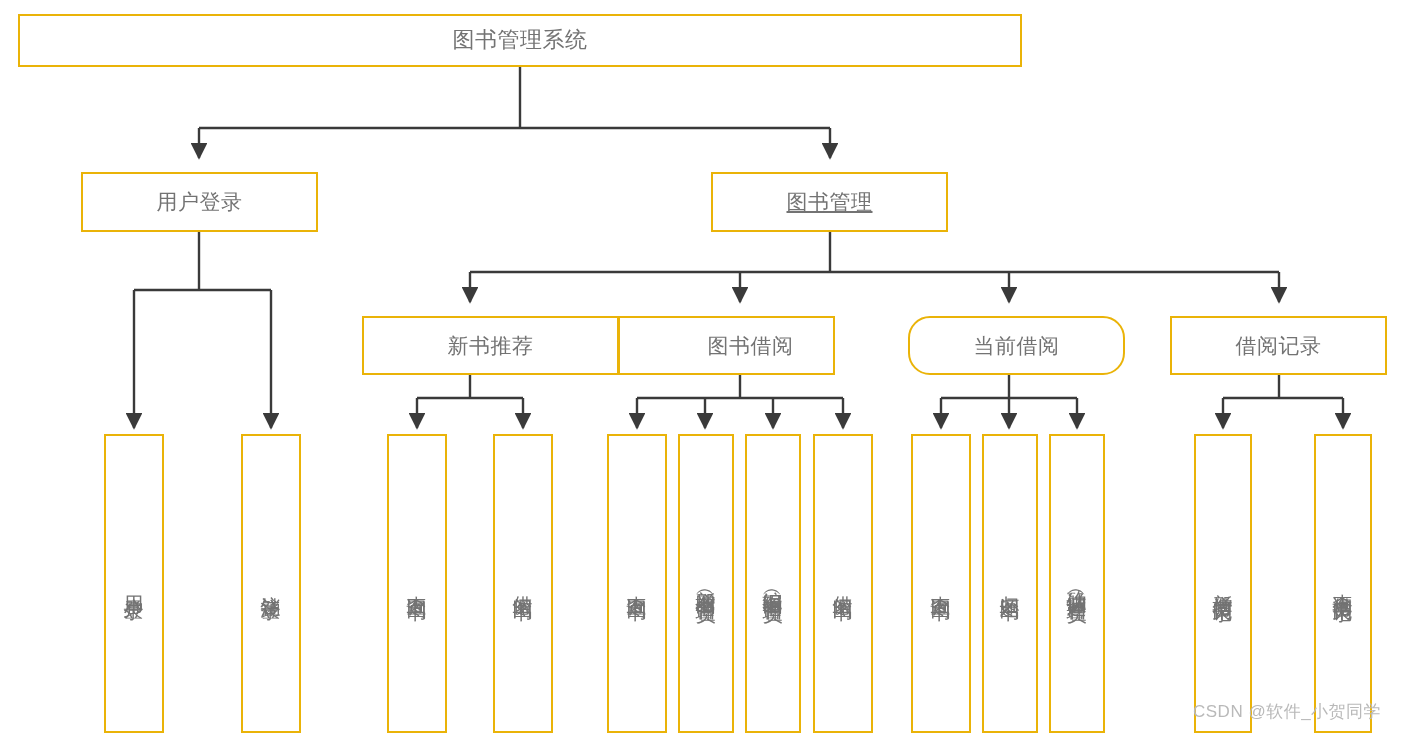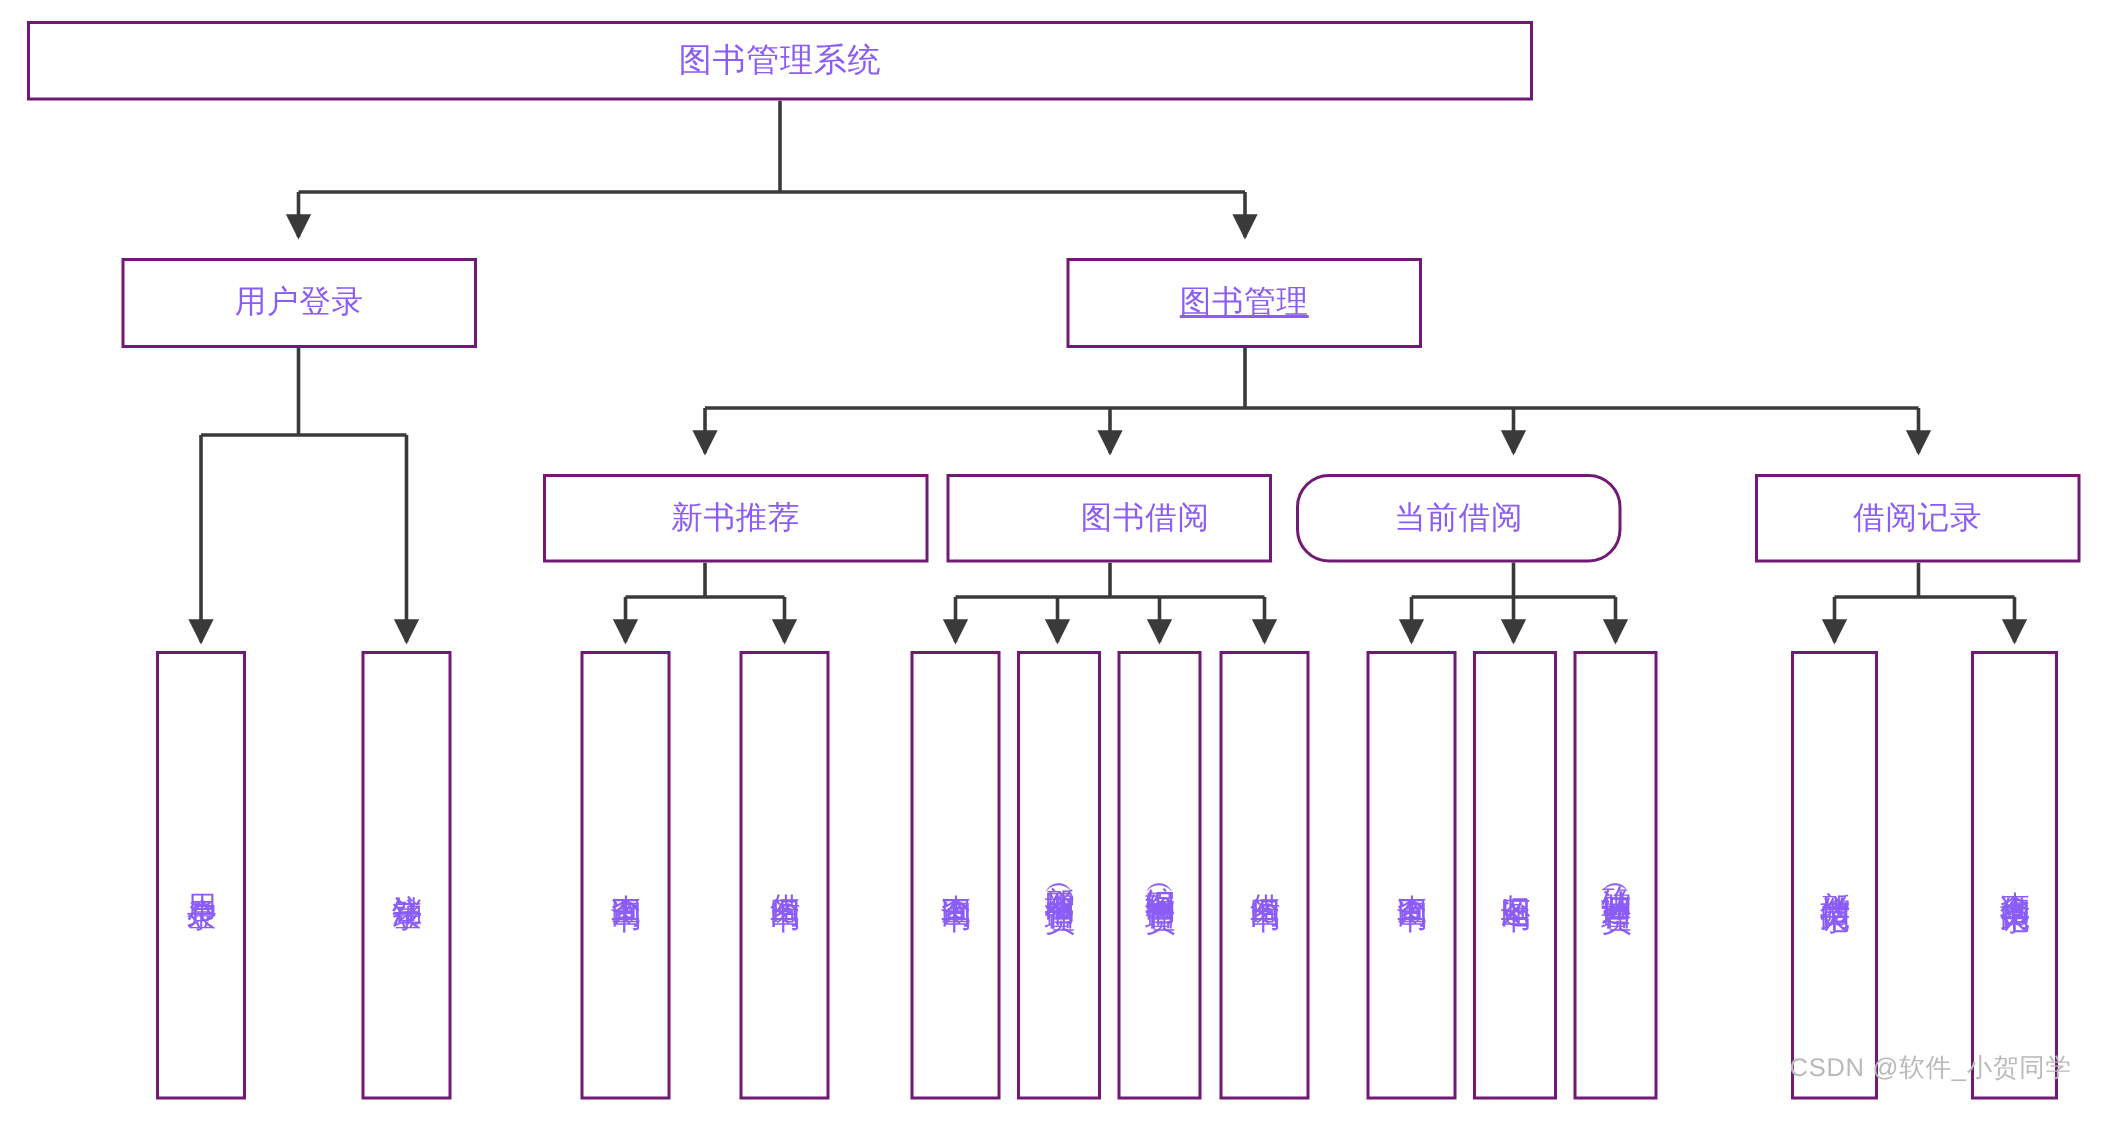--- a/index.html
+++ b/index.html
@@ -13,23 +13,23 @@
   #canvas {
     position: relative;
     width: 1405px;
     height: 747px;
     background: #ffffff;
     overflow: hidden;
   }
   .node {
     position: absolute;
     box-sizing: border-box;
-    border: 2px solid #701a75;
+    border: 2px solid #eab308;
     background: #ffffff;
-    color: #8b5cf6;
+    color: #737373;
     display: flex;
     align-items: center;
     justify-content: center;
     text-align: center;
   }
   .node.h {
     font-size: 21px;
     line-height: 1.2;
     letter-spacing: 0.5px;
   }
@@ -119,22 +119,22 @@
       <path d="M 1343 398 L 1343 428" marker-end="url(#arrow)"></path>
     </g>
   </svg>
 
   <div class="node h root" style="left:18px; top:14px; width:1004px; height:53px;">图书管理系统</div>
 
   <div class="node h" style="left:81px; top:172px; width:237px; height:60px;">用户登录</div>
   <div class="node h" style="left:711px; top:172px; width:237px; height:60px;text-decoration:underline;">图书管理</div>
 
   <div class="node h" style="left:362px; top:316px; width:257px; height:59px;">新书推荐</div>
-  <div class="node h" style="left:631px; top:316px; width:217px; height:59px;padding-left:48px;">图书借阅</div>
-  <div class="node h" style="left:864px; top:316px; width:217px; height:59px;border-radius:22px;">当前借阅</div>
+  <div class="node h" style="left:618px; top:316px; width:217px; height:59px;padding-left:48px;">图书借阅</div>
+  <div class="node h" style="left:908px; top:316px; width:217px; height:59px;border-radius:22px;">当前借阅</div>
   <div class="node h" style="left:1170px; top:316px; width:217px; height:59px;">借阅记录</div>
 
   <div class="node v" style="left:104px; top:434px; width:60px; height:299px;">
     <span class="vtxt">用户登录</span>
   </div>
   <div class="node v" style="left:241px; top:434px; width:60px; height:299px;">
     <span class="vtxt">注销登录</span>
   </div>
 
   <div class="node v" style="left:387px; top:434px; width:60px; height:299px;">

